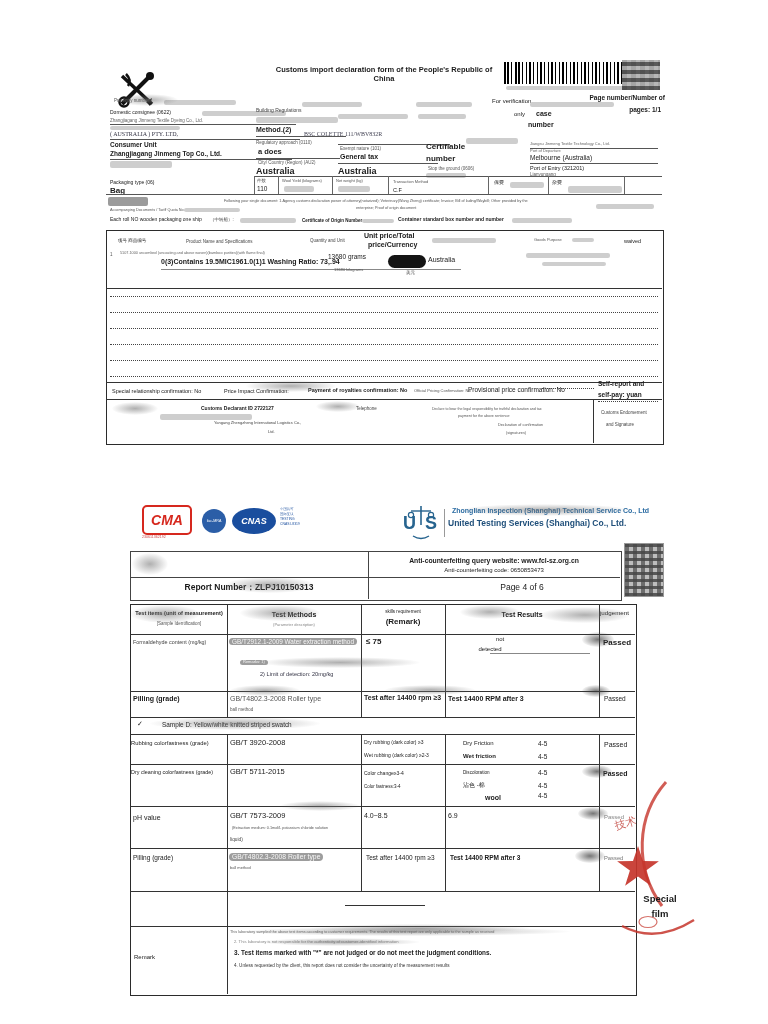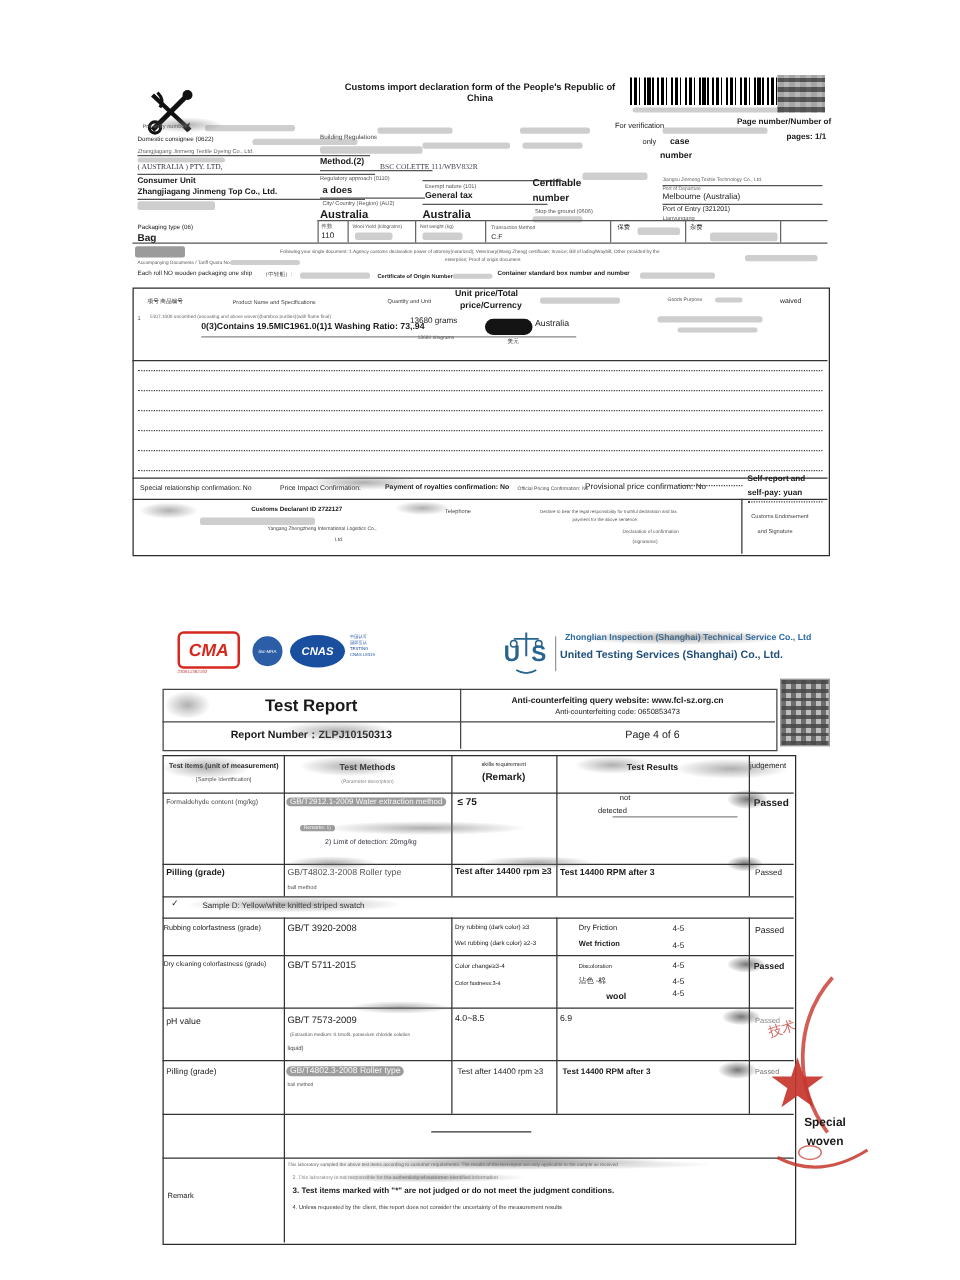--- a/index.html
+++ b/index.html
@@ -243,21 +243,20 @@
     </svg>
     <div class="vl" style="left:314px;top:10px;height:28px;border-color:#999;"></div>
 
     <span class="t b" style="left:322px;top:8px;font-size:7px;color:#2b6ca3;">Zhonglian Inspection (Shanghai) Technical Service Co., Ltd</span>
     <div class="sm" style="left:330px;top:5px;width:170px;height:12px;"></div>
     <span class="t b" style="left:318px;top:20px;font-size:8.5px;color:#1f4f7a;">United Testing Services (Shanghai) Co., Ltd.</span>
 
     <div class="box" style="left:0px;top:52px;width:490px;height:48px;border-color:#444;"></div>
     <div class="vl" style="left:238px;top:52px;height:48px;border-color:#444;"></div>
     <div class="hl" style="left:0px;top:78px;width:490px;border-color:#444;"></div>
-    <span class="t b c" style="left:0px;top:58px;width:238px;font-size:13.5px;">Test Report</span>
     <span class="t b c" style="left:238px;top:58px;width:252px;font-size:6.8px;">Anti-counterfeiting query website: www.fcl-sz.org.cn</span>
     <span class="t c" style="left:238px;top:68px;width:252px;font-size:6px;">Anti-counterfeiting code: 0650853473</span>
     <span class="t b c" style="left:0px;top:84px;width:238px;font-size:8.5px;">Report Number：ZLPJ10150313</span>
     <div class="sm" style="left:95px;top:78px;width:90px;height:16px;"></div>
     <span class="t c" style="left:238px;top:84px;width:252px;font-size:8.5px;padding-left:28px;">Page 4 of 6</span>
     <div class="qr" style="left:494px;top:44px;width:38px;height:52px;"></div>
     <div class="sm" style="left:2px;top:54px;width:36px;height:22px;"></div>
 
     <div class="box" style="left:0px;top:105px;width:505px;height:390px;"></div>
     <div class="vl" style="left:97px;top:105px;height:113px;"></div>
@@ -373,16 +372,16 @@
 
   <svg style="position:absolute;left:608px;top:776px;" width="112" height="172" viewBox="0 0 112 172">
     <path d="M58 6 C 28 40 26 92 54 130" stroke="#c5352b" stroke-width="3" fill="none" opacity="0.8"></path>
     <path d="M30 70 L35 85.1 L50.9 85.2 L38.1 94.6 L42.9 109.8 L30 100.5 L17.1 109.8 L21.9 94.6 L9.1 85.2 L25 85.1 Z" fill="#c5352b" opacity="0.92"></path>
     <text x="6" y="50" font-size="11" fill="rgba(185,45,38,0.75)" transform="rotate(-16 20 45)" font-family="Liberation Sans,sans-serif">技术</text>
     <path d="M14 150 Q 48 168 86 144" stroke="#c5352b" stroke-width="2.5" fill="none" opacity="0.85"></path>
     <ellipse cx="40" cy="146" rx="9" ry="5.5" stroke="#c5352b" stroke-width="1.2" fill="none" opacity="0.7"></ellipse>
   </svg>
   <div class="t b c" style="left:629px;top:891px;width:62px;font-size:9.5px;white-space:normal;line-height:1.6;">
     <span>Special</span><br>
-    <span>woven</span>
+    <span>film</span>
   </div>
 
 </div>
 
 </body></html>

